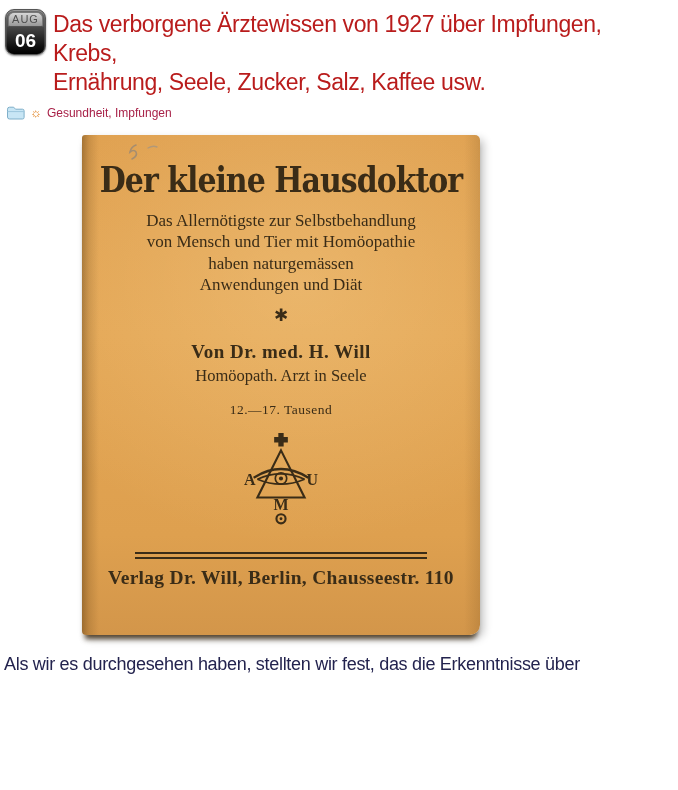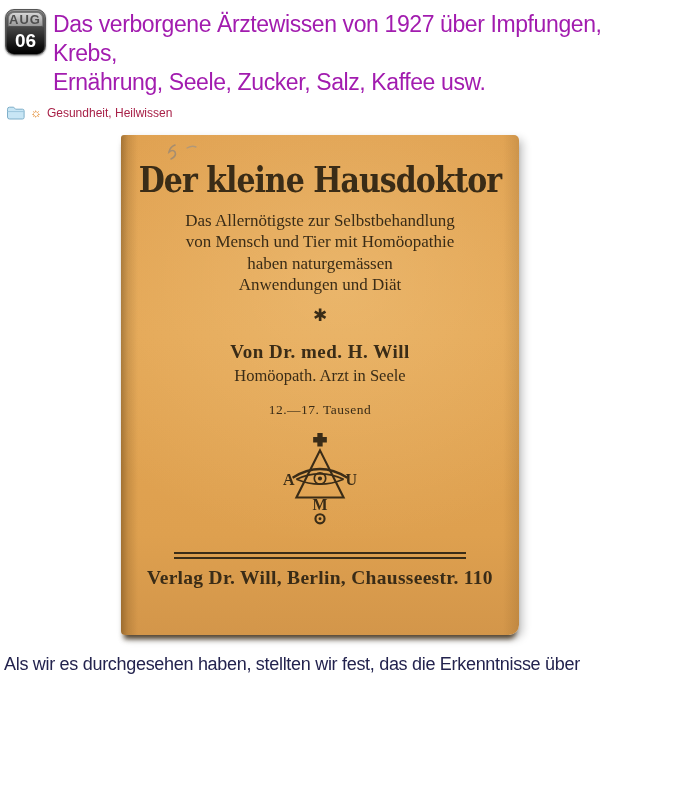--- a/index.html
+++ b/index.html
@@ -15,49 +15,49 @@
     position:absolute; left:5px; top:9px; width:41px; height:46px;
     border-radius:9px; border:1px solid #555;
     background:linear-gradient(#6a6a6a,#222);
     box-shadow:0 1px 2px rgba(0,0,0,.45), inset 0 1px 1px rgba(255,255,255,.35);
     display:flex; flex-direction:column; overflow:hidden;
   }
   .date-badge .month {
     margin:2px 2px 0; height:15px; border-radius:6px 6px 2px 2px;
     background:linear-gradient(#d6d6d6,#989898);
     border:1px solid #7a7a7a; border-bottom-color:#515151;
-    color:#4e4e4e; font-size:13px; font-weight:bold; letter-spacing:1px;
-    text-align:left; line-height:13px;
+    color:#4e4e4e; font-size:11px; font-weight:normal; letter-spacing:1px;
+    text-align:center; line-height:13px;
   }
   .date-badge .day {
     flex:1; margin:0 1px 1px; border-radius:0 0 7px 7px;
     background:linear-gradient(#474747,#0e0e0e 75%,#000);
     color:#fff; font-size:19px; font-weight:bold; text-align:center; line-height:27px;
   }
   .post-title {
     margin:0; max-width:618px;
     font-size:23px; font-weight:400; line-height:1.27; letter-spacing:-0.4px;
-    color:#a21caf; white-space:pre-line; cursor:pointer;
+    color:#b91c1c; white-space:pre-line; cursor:pointer;
   }
   .post-meta {
     display:flex; align-items:center; gap:5px;
     margin:8px 0 0 -47px; font-size:12px;
   }
   .folder-icon { display:inline-block; line-height:0; }
   .sun-icon { color:#e0801e; font-size:13px; line-height:1; }
   .category-links { color:#a82148; cursor:pointer; }
 
   
   .post-body { padding:0 10px 0 4px; }
   .lead  { margin:27px 0 0; font-size:15.5px; font-weight:bold; letter-spacing:-0.2px; }
   .para  { margin:24px 0 0; font-size:18px; letter-spacing:-0.3px; }
   .para-last { margin:19px 0 0; font-size:18px; letter-spacing:-0.3px; }
 
   
-  .book-wrap { margin:15px 0 0 117px; width:398px; }
+  .book-wrap { margin:15px 0 0 78px; width:398px; }
   .book {
     position:relative; width:398px; height:500px; overflow:hidden;
     text-align:center; color:#3a2c17;
     font-family:"Liberation Serif", serif;
     border-radius:3px 5px 10px 4px;
     background:
       radial-gradient(120% 80% at 55% 30%, rgba(255,227,170,0.28), rgba(0,0,0,0) 65%),
       linear-gradient(90deg, rgba(101,66,21,0.50) 0px, rgba(101,66,21,0.20) 7px, rgba(101,66,21,0) 17px),
       linear-gradient(90deg, rgba(0,0,0,0) 96%, rgba(101,66,21,0.18) 100%),
       linear-gradient(180deg,#df9f4e,#e3a553 40%,#dea04f 80%,#d3964a);
@@ -91,21 +91,21 @@
   <h1 class="post-title">Das verborgene Ärztewissen von 1927 über Impfungen, Krebs,
 Ernährung, Seele, Zucker, Salz, Kaffee usw.</h1>
   <div class="post-meta">
     <span class="folder-icon">
       <svg width="19" height="14" viewBox="0 0 19 14">
         <path d="M1.5,3.2 q0,-2 2,-2 h4.2 l1.8,2 h7 q1.6,0 1.6,1.6 v6.6 q0,1.6 -1.6,1.6 h-13 q-2,0 -2,-2 z" fill="#c8e6f5" stroke="#7fafc9" stroke-width="1"></path>
         <path d="M1.5,5.6 h16.6" stroke="#9cc6dd" stroke-width="1"></path>
       </svg>
     </span>
     <span class="sun-icon">☼</span>
-    <span class="category-links">Gesundheit, Heilwissen</span>
+    <span class="category-links">Gesundheit, Impfungen</span>
   </div>
 </div>
 
 <div class="post-body">
 
   <div class="book-wrap">
     <div class="book">
       <span class="pencil-mark">
         <svg width="40" height="20" viewBox="0 0 40 20">
           <path d="M10,3 q-5,2 -6,7 q4,-3 6,0 q2,4 -4,7" fill="none" stroke="#938678" stroke-width="1.6" stroke-linecap="round"></path>

